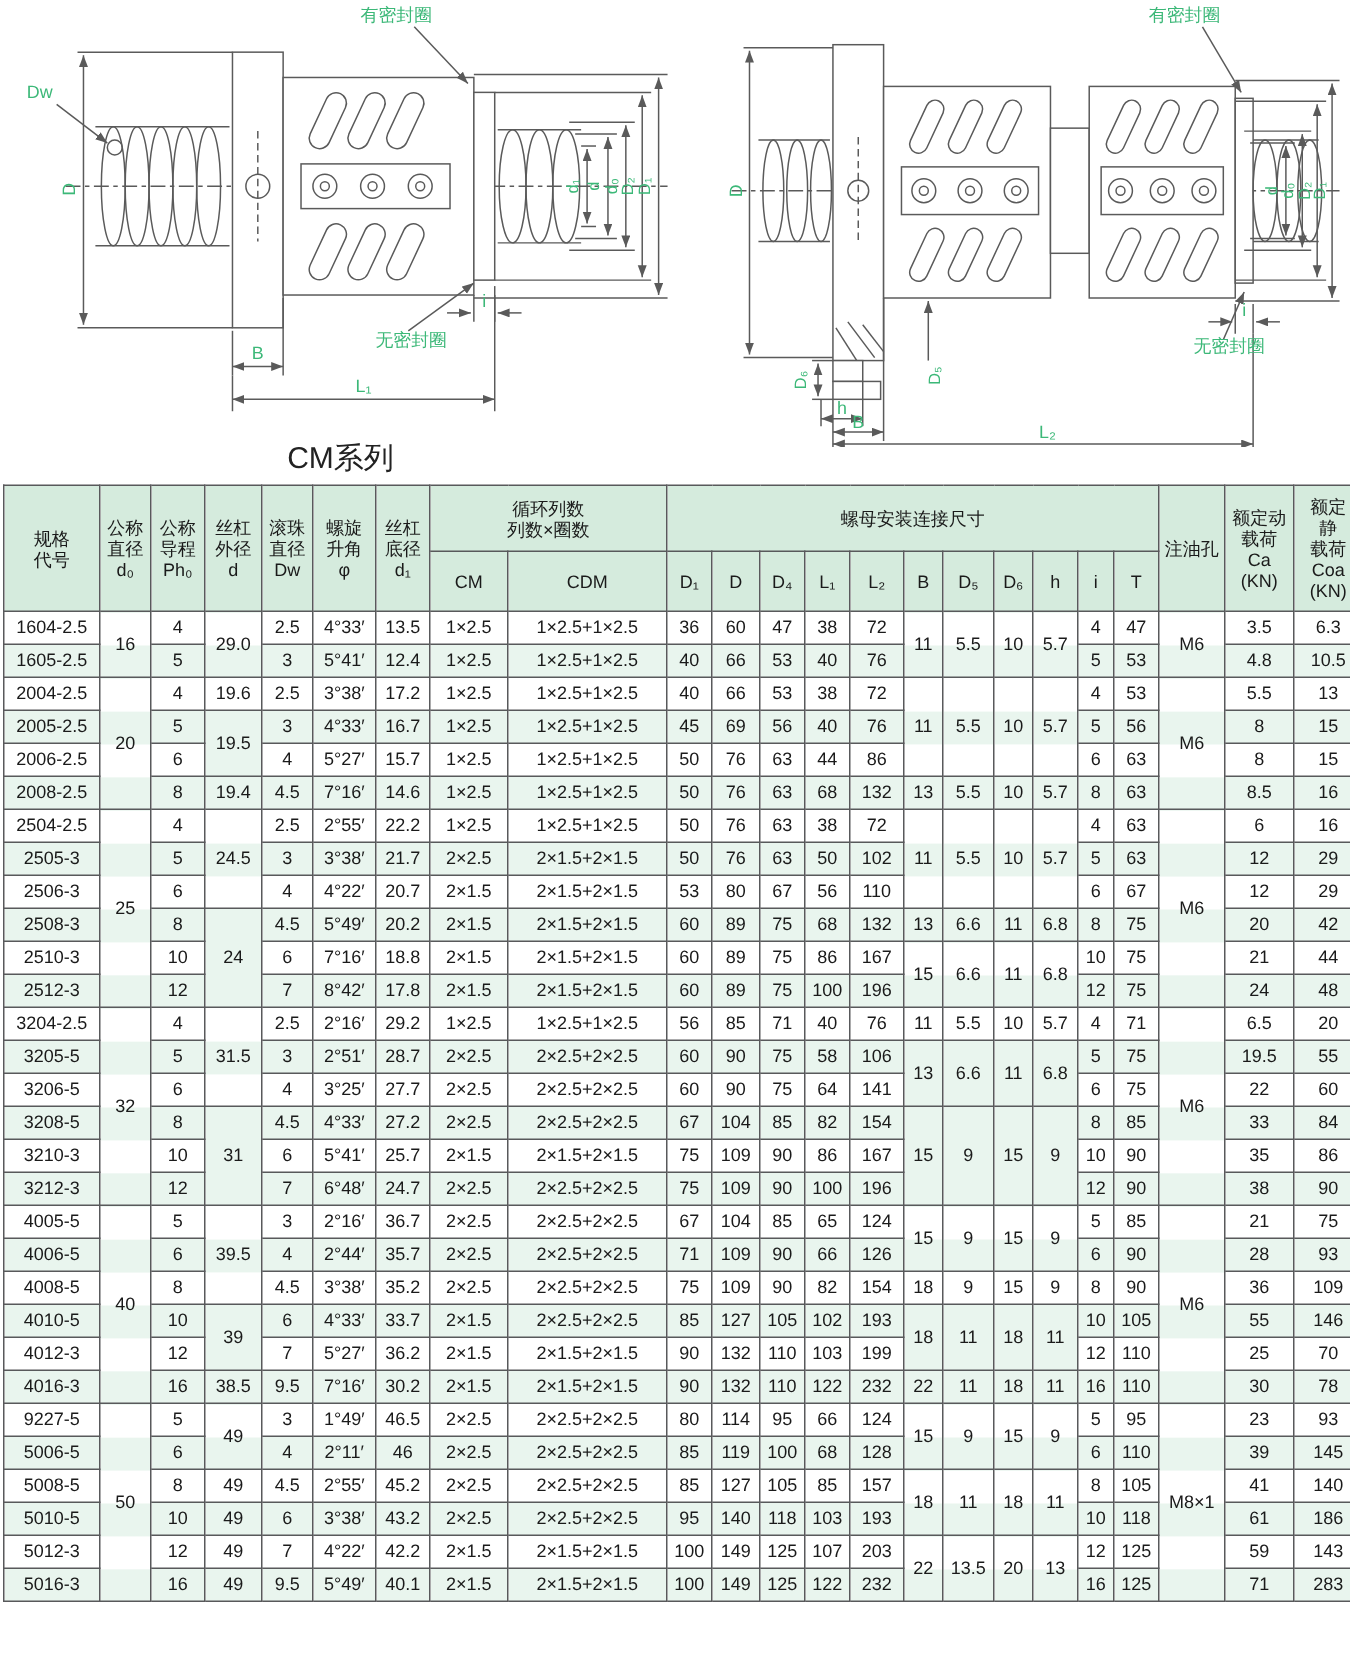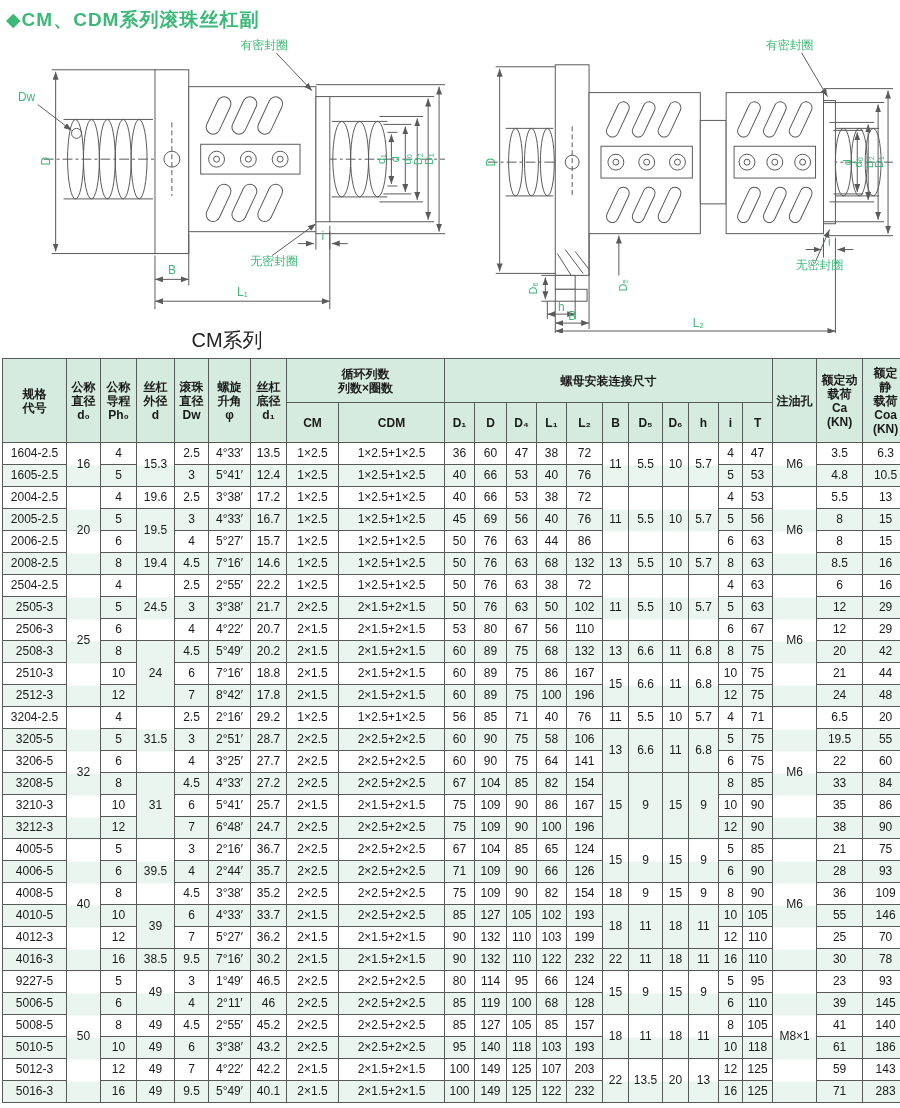--- a/index.html
+++ b/index.html
@@ -8,34 +8,33 @@
   .diagrams{display:flex;justify-content:space-between;padding:0 4px;}
   .diag{width:446px;}
   .diag svg{display:block;width:446px;height:298px;}
   .caption{text-align:center;font-size:20px;color:#222;margin-top:-6px;margin-bottom:4px;}
   .ln{stroke:#5a5a5a;fill:none;stroke-width:1;}
   .fw{stroke:#5a5a5a;fill:#ffffff;stroke-width:1;}
   .grn{fill:#3cb878;font-size:12px;}
   .grn-s{fill:#3cb878;font-size:11px;}
   table{border-collapse:collapse;table-layout:fixed;width:896px;margin:0 2px;}
   th,td{border:1px solid #58595b;text-align:center;vertical-align:middle;padding:0;overflow:hidden;}
-  th{background:#d5ebdd;font-weight:bold;font-size:12px;line-height:14px;white-space:pre-line;}
+  th{background:#d5ebdd;font-weight:normal;font-size:12px;line-height:14px;white-space:pre-line;}
   thead tr:first-child{height:44px;}
   thead tr:last-child{height:40px;}
   td{font-size:12px;line-height:21px;height:21px;background:#fff;}
   tr.alt td{background:#e9f5ee;}
   td.me{background:repeating-linear-gradient(to bottom,#ffffff 0 22px,#e9f5ee 22px 44px);}
   td.mo{background:repeating-linear-gradient(to bottom,#e9f5ee 0 22px,#ffffff 22px 44px);}
 </style>
 </head>
 <body>
 
 <div class="page">
 
-  <div class="title">◆CM、CDM系列滚珠丝杠副</div>
 
   <div class="diagrams">
 
     <div class="diag">
       <svg viewBox="0 0 445 300">
         <defs>
           <marker id="arCM" markerWidth="9" markerHeight="7" refX="8" refY="3" orient="auto-start-reverse">
             <path d="M0,0 L8,3 L0,6 Z" fill="#5a5a5a"></path>
           </marker>
         </defs>
@@ -323,21 +322,21 @@
           <th>h</th>
           <th>i</th>
           <th>T</th>
         </tr>
       </thead>
     <tbody id="spec-tbody">
         <tr>
           <td>1604-2.5</td>
           <td rowspan="2" class="me">16</td>
           <td>4</td>
-          <td rowspan="2" class="me">15.3</td>
+          <td rowspan="2" class="me">29.0</td>
           <td>2.5</td>
           <td>4°33′</td>
           <td>13.5</td>
           <td>1×2.5</td>
           <td>1×2.5+1×2.5</td>
           <td>36</td>
           <td>60</td>
           <td>47</td>
           <td>38</td>
           <td>72</td>

